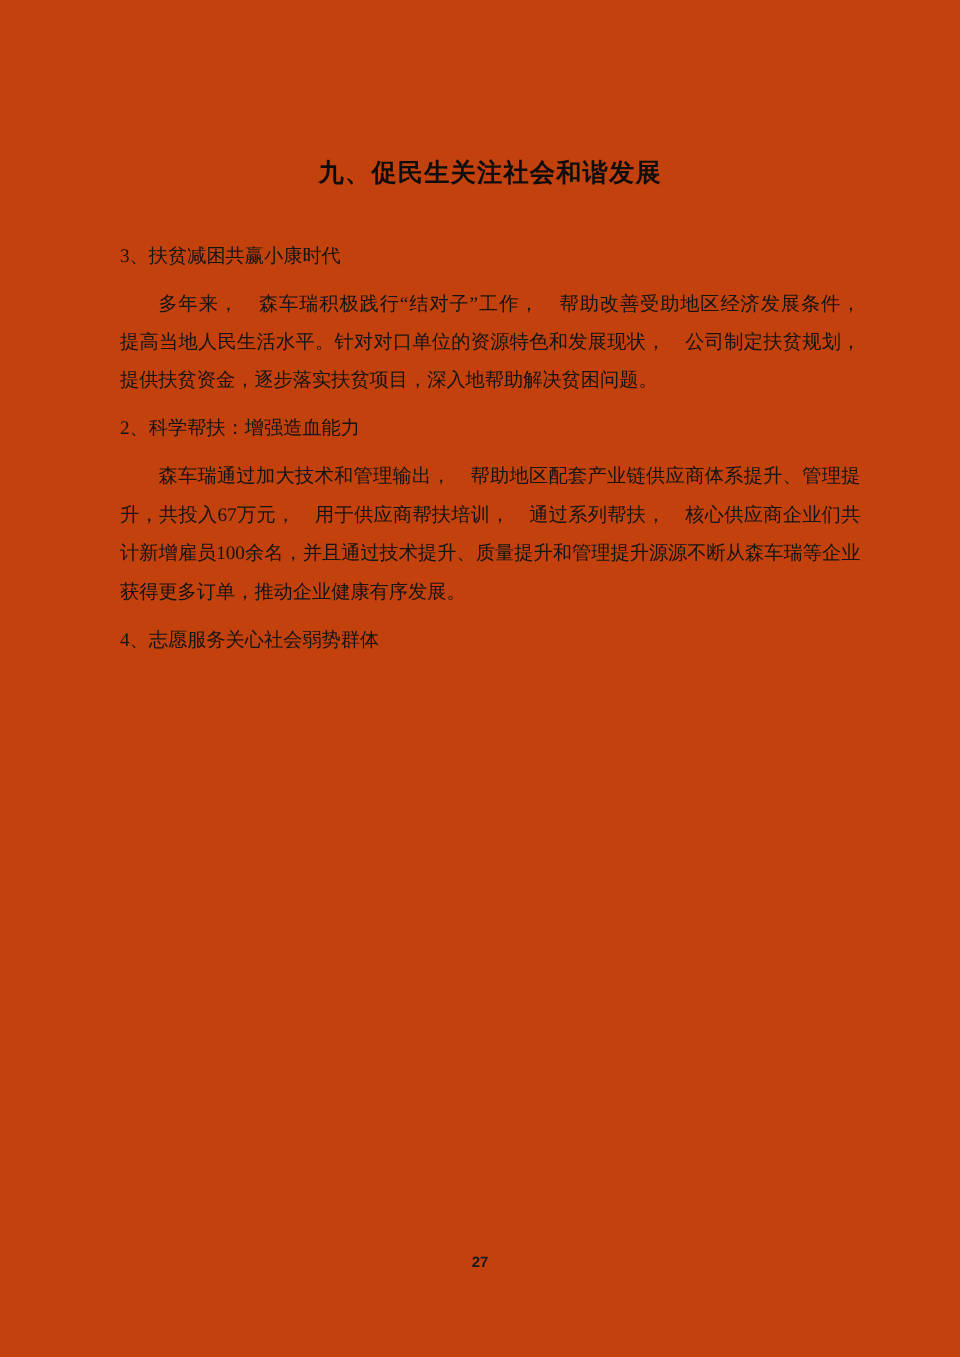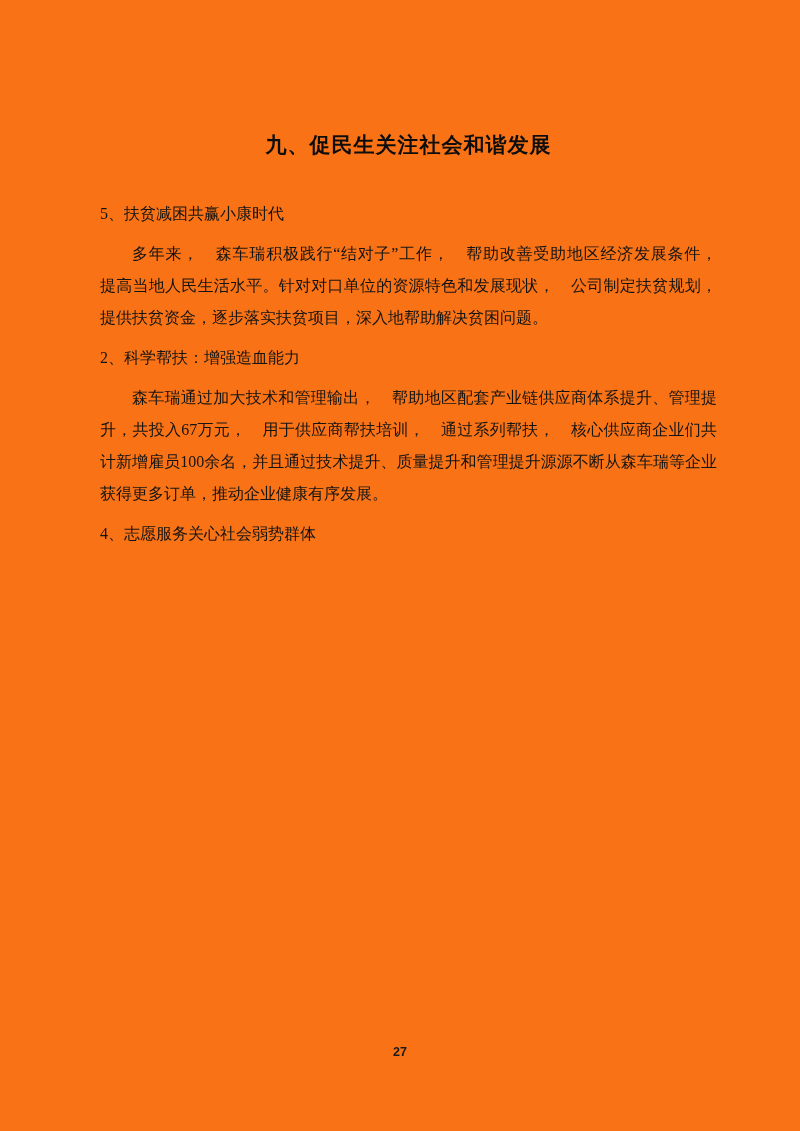--- a/index.html
+++ b/index.html
@@ -6,21 +6,21 @@
   html, body {
     margin: 0;
     padding: 0;
     background: #ffffff;
   }
   .page {
     position: relative;
     width: 800px;
     height: 1131px;
     margin: 0 auto;
-    background: #f97316;
+    background: #c2410c;
     color: #121212;
     font-family: "Liberation Serif", "DejaVu Serif", serif;
     overflow: hidden;
   }
   .content {
     position: absolute;
     left: 100px;
     right: 83px;
     top: 128px;
   }
@@ -64,21 +64,21 @@
   }
 </style>
 </head>
 <body>
 
 <div class="page">
   <div class="content">
     <h1 class="doc-title">九、促民生关注社会和谐发展</h1>
 
 
-    <p class="section-heading">5、扶贫减困共赢小康时代</p>
+    <p class="section-heading">3、扶贫减困共赢小康时代</p>
 
     <p class="body-para">多年来，　森车瑞积极践行“结对子”工作，　帮助改善受助地区经济发展条件，　提高当地人民生活水平。针对对口单位的资源特色和发展现状，　公司制定扶贫规划，　提供扶贫资金，逐步落实扶贫项目，深入地帮助解决贫困问题。</p>
 
     <p class="section-heading">2、科学帮扶：增强造血能力</p>
 
     <p class="body-para">森车瑞通过加大技术和管理输出，　帮助地区配套产业链供应商体系提升、管理提升，共投入67万元，　用于供应商帮扶培训，　通过系列帮扶，　核心供应商企业们共计新增雇员100余名，并且通过技术提升、质量提升和管理提升源源不断从森车瑞等企业获得更多订单，推动企业健康有序发展。</p>
 
     <p class="section-heading">4、志愿服务关心社会弱势群体</p>
 
   </div>

